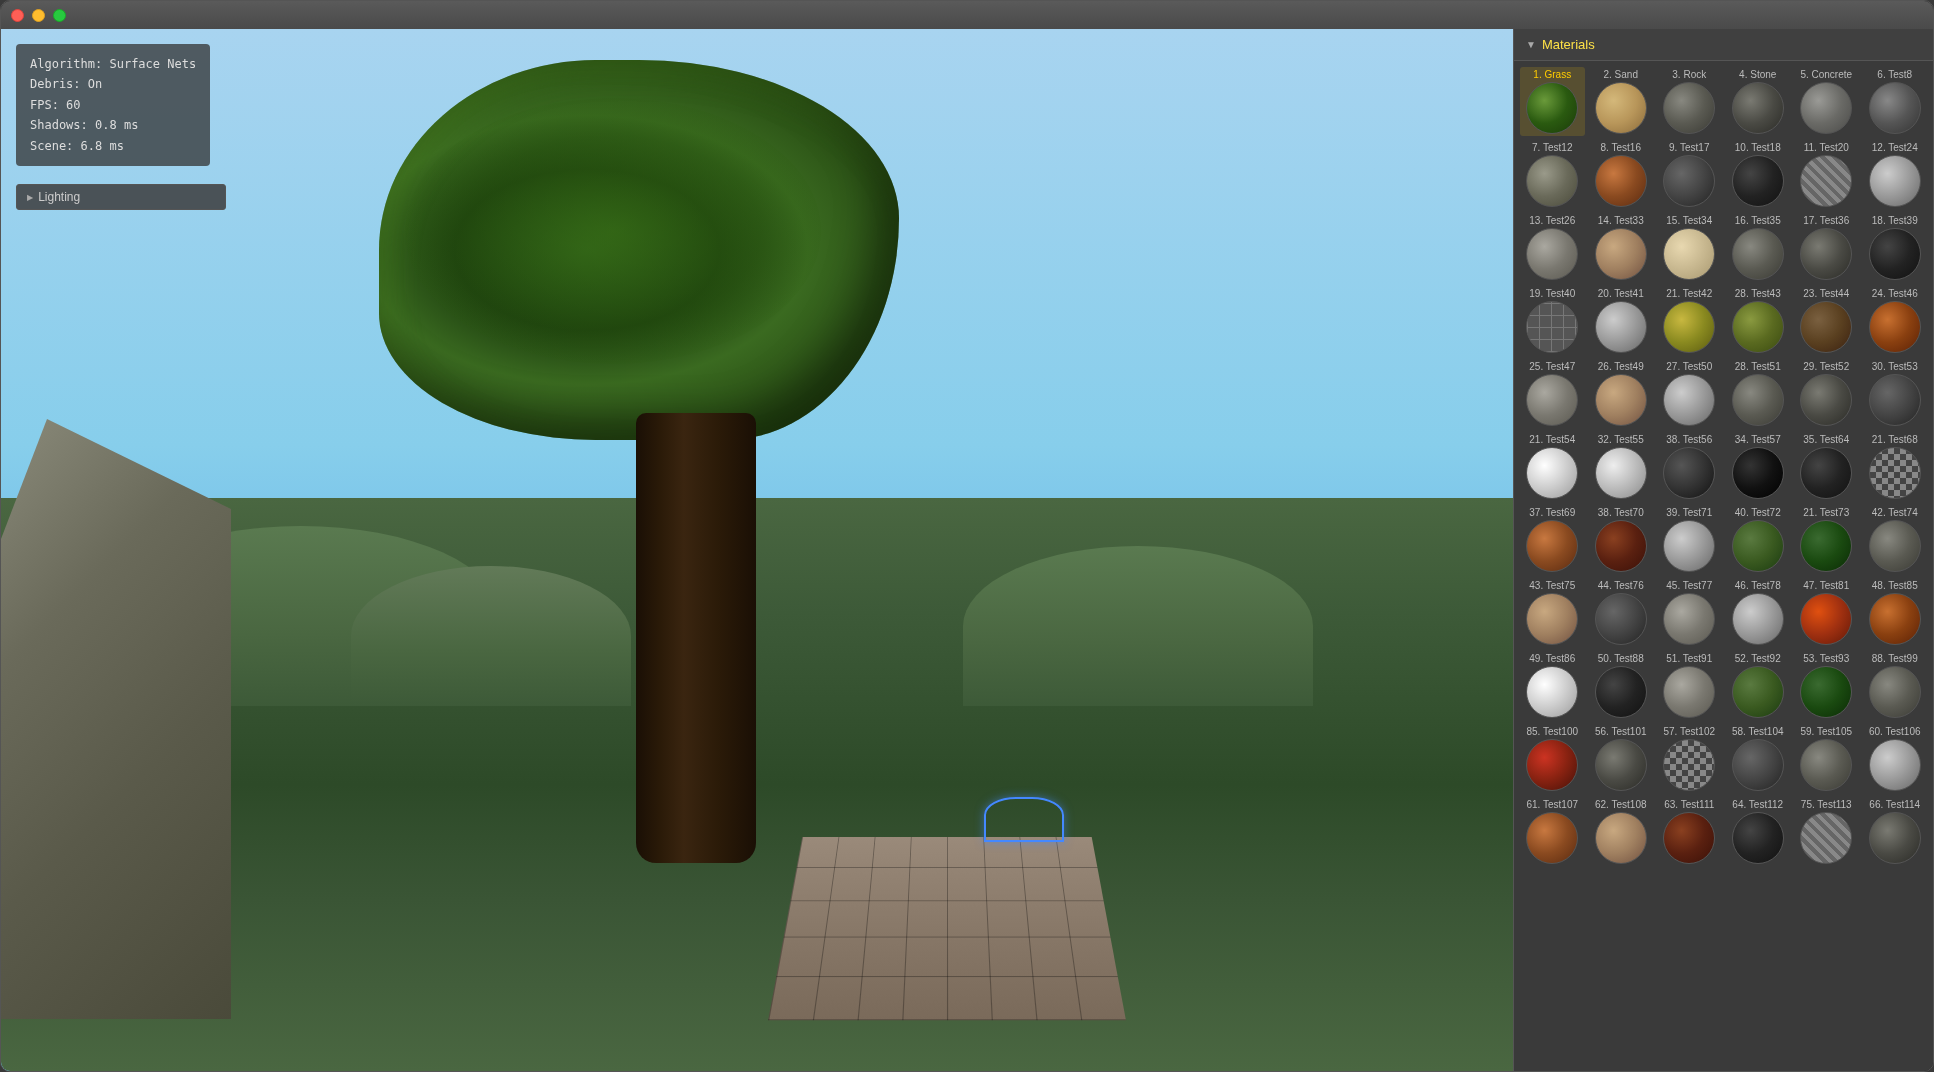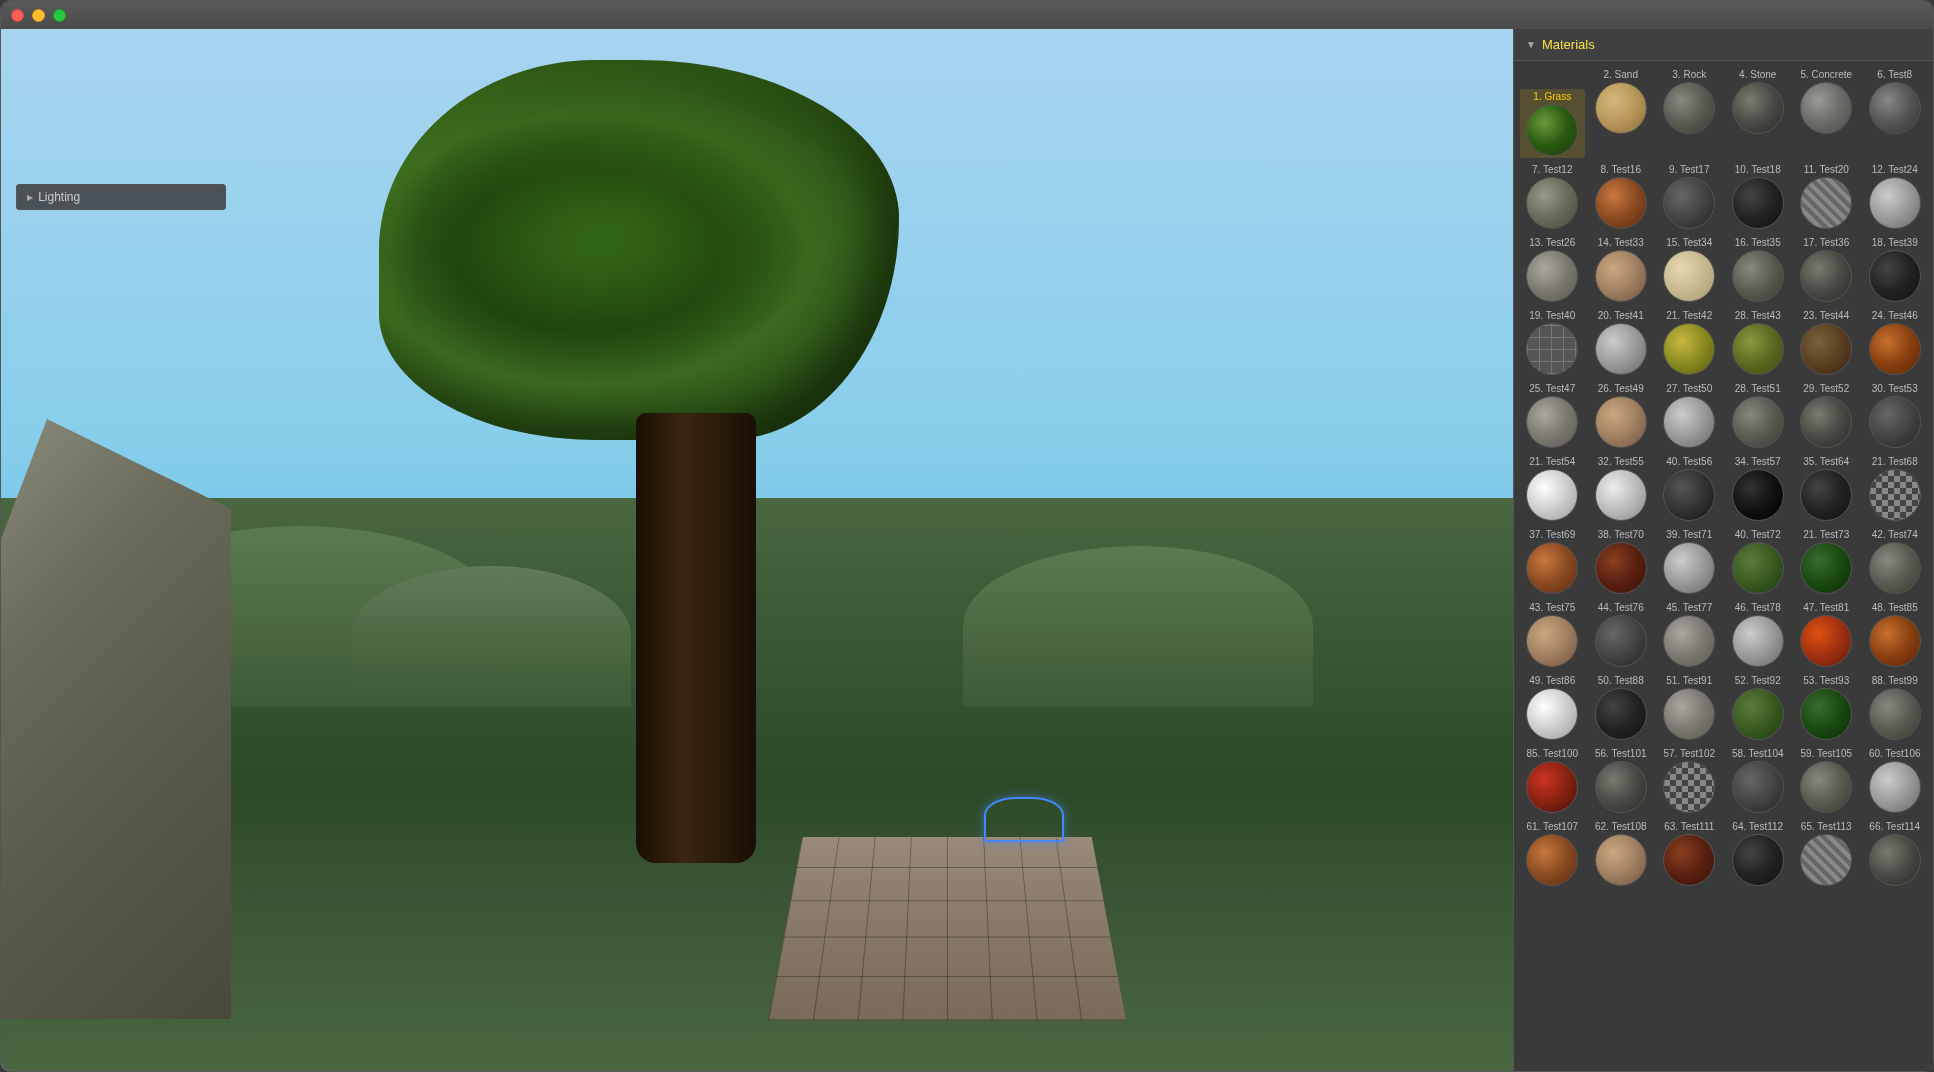--- a/index.html
+++ b/index.html
@@ -308,21 +308,20 @@
       display: flex;
       flex-direction: column;
       align-items: center;
       cursor: pointer;
       padding: 2px;
       border-radius: 3px;
     }
 
     .material-item.selected {
       background: rgba(255,200,0,0.15);
-      margin-top: 22px;
     }
 
     .material-label {
       color: #bbb;
       font-size: 10px;
       text-align: center;
       margin-bottom: 2px;
       white-space: nowrap;
       overflow: hidden;
       text-overflow: ellipsis;
@@ -462,20 +461,27 @@
 
         <div class="rock-left"></div>
 
         <div class="tree-canopy"></div>
         <div class="tree-trunk"></div>
 
         <div class="path-grid"></div>
 
         <div class="blue-object"></div>
 
+        <div class="stats-overlay">
+          <p>Algorithm: Surface Nets</p>
+          <p>Debris: On</p>
+          <p>FPS: 60</p>
+          <p>Shadows: 0.8 ms</p>
+          <p>Scene: 6.8 ms</p>
+        </div>
 
         <div class="lighting-panel">
           <button class="lighting-btn">
             <span class="arrow">▶</span>
             <span>Lighting</span>
           </button>
         </div>
       </div>
     </div>
 
@@ -618,21 +624,21 @@
           <div class="materials-row">
             <div class="material-item">
               <div class="material-label">21. Test54</div>
               <div class="material-sphere sphere-white"></div>
             </div>
             <div class="material-item">
               <div class="material-label">32. Test55</div>
               <div class="material-sphere sphere-white-light"></div>
             </div>
             <div class="material-item">
-              <div class="material-label">40. Test56</div>
+              <div class="material-label">38. Test56</div>
               <div class="material-sphere sphere-charcoal"></div>
             </div>
             <div class="material-item">
               <div class="material-label">34. Test57</div>
               <div class="material-sphere sphere-black-tex"></div>
             </div>
             <div class="material-item">
               <div class="material-label">35. Test64</div>
               <div class="material-sphere sphere-dark"></div>
             </div>
@@ -756,21 +762,21 @@
             </div>
             <div class="material-item">
               <div class="material-label">63. Test111</div>
               <div class="material-sphere sphere-rust"></div>
             </div>
             <div class="material-item">
               <div class="material-label">64. Test112</div>
               <div class="material-sphere sphere-dark"></div>
             </div>
             <div class="material-item">
-              <div class="material-label">65. Test113</div>
+              <div class="material-label">75. Test113</div>
               <div class="material-sphere sphere-pattern"></div>
             </div>
             <div class="material-item">
               <div class="material-label">66. Test114</div>
               <div class="material-sphere sphere-stone"></div>
             </div>
           </div>
         </div>
     </div>
   </div>

